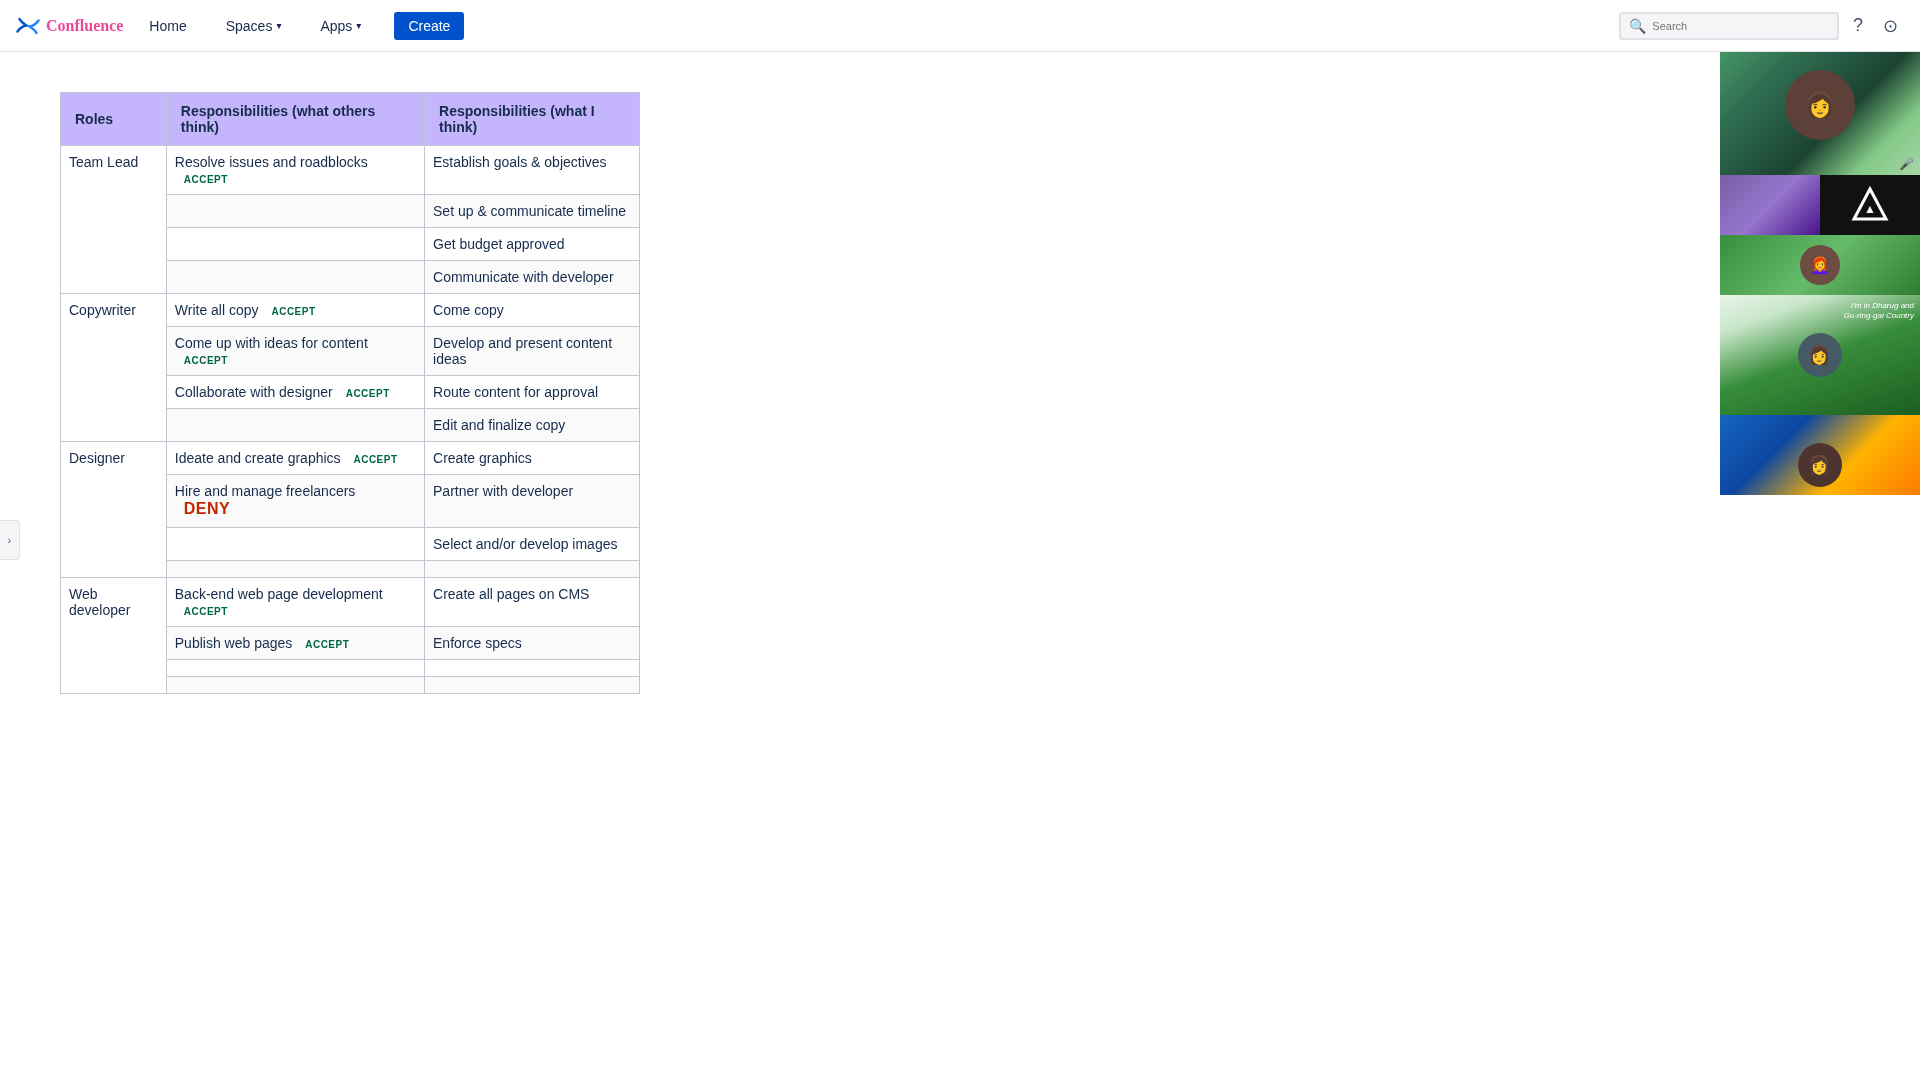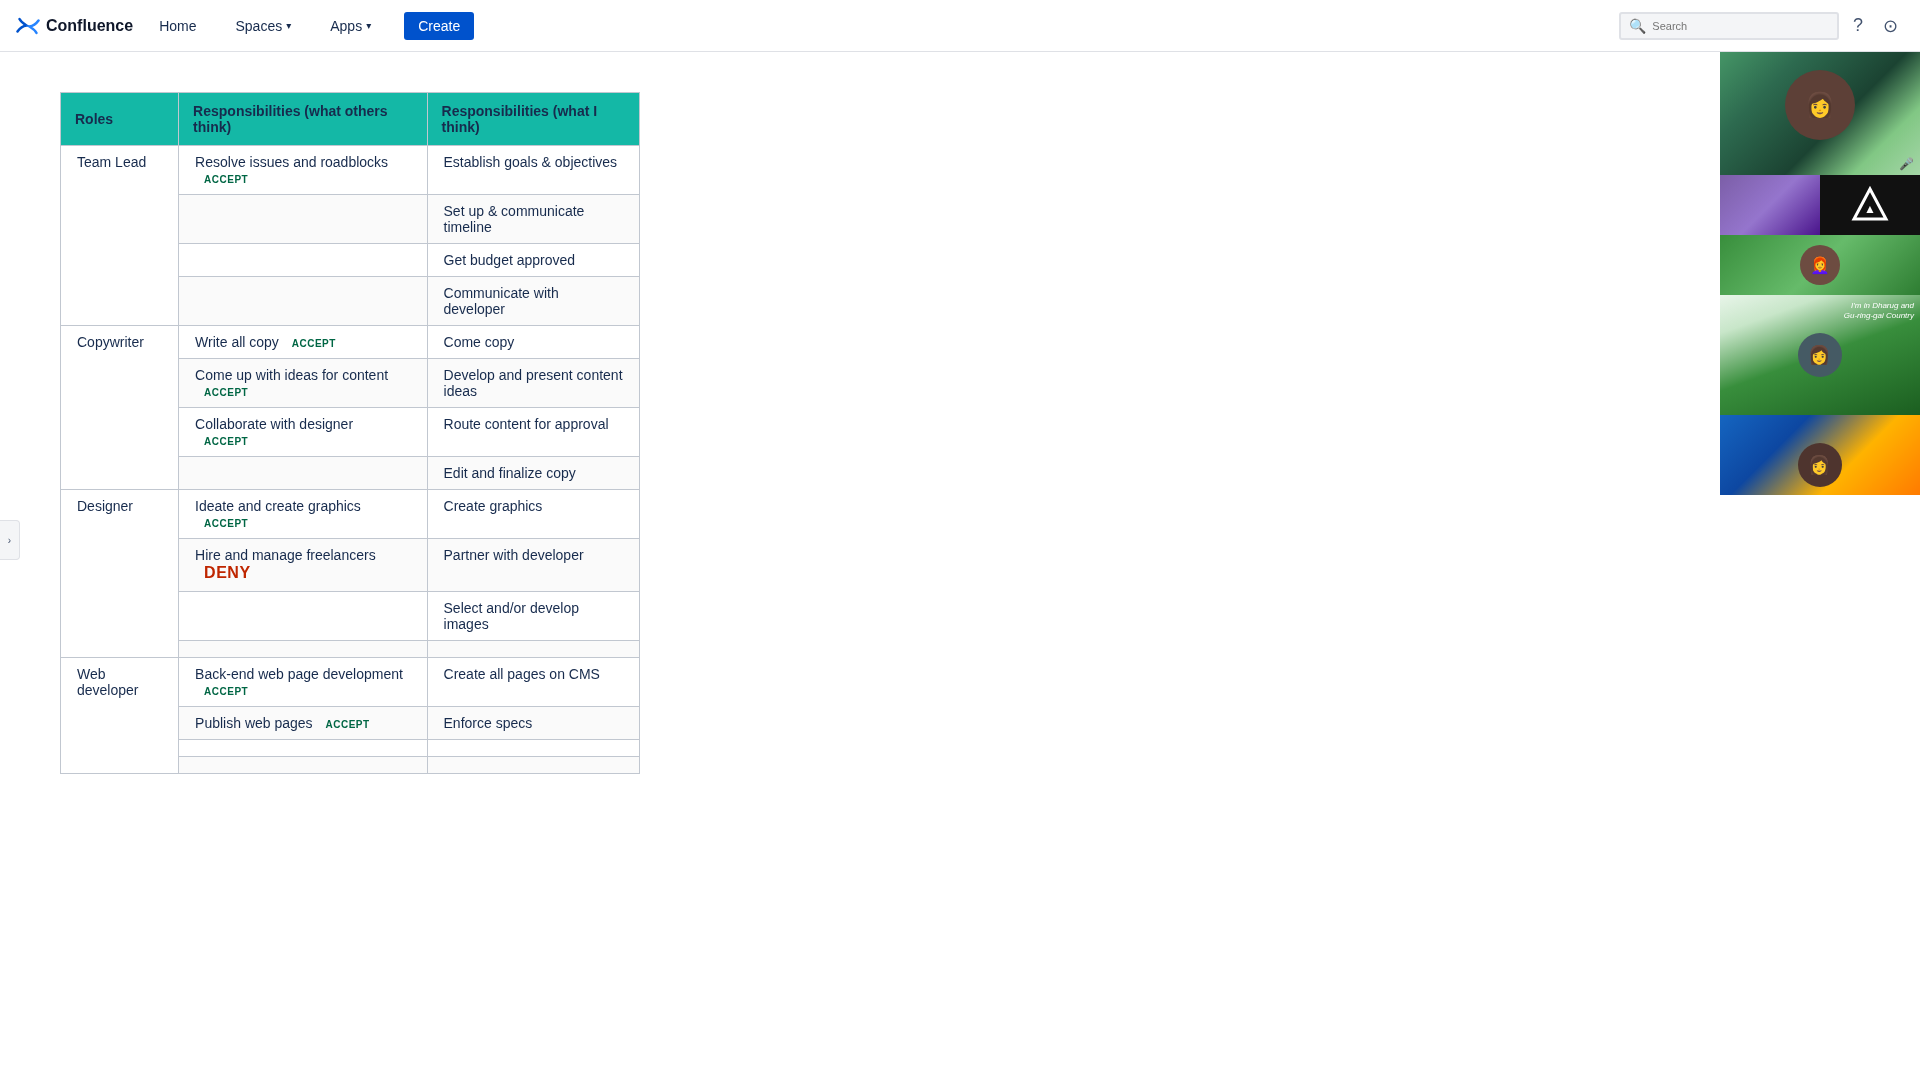--- a/index.html
+++ b/index.html
@@ -6,21 +6,21 @@
     body { font-family: -apple-system, BlinkMacSystemFont, 'Segoe UI', sans-serif; font-size: 14px; background: #fff; color: #172b4d; }
 
     
     #navbar {
       display: flex; align-items: center; height: 52px;
       background: #fff; border-bottom: 1px solid #dfe1e6;
       padding: 0 16px; position: fixed; top: 0; left: 0; right: 0; z-index: 100;
     }
     #navbar .logo { display: flex; align-items: center; gap: 6px; margin-right: 16px; cursor: pointer; }
     #navbar .logo svg { width: 24px; height: 24px; }
-    #navbar .logo-text { font-size: 16px; font-weight: 600; color: #0f172a; }
+    #navbar .logo-text { font-size: 16px; font-weight: 600; color: #ec4899; font-family: Liberation Serif, serif; }
     #navbar .nav-links { display: flex; align-items: center; gap: 19px; }
     #navbar .nav-link {
       padding: 6px 10px; border-radius: 3px; cursor: pointer;
       font-size: 14px; color: #172b4d; background: none; border: none;
       display: flex; align-items: center; gap: 4px;
     }
     #navbar .chevron { font-size: 10px; }
     #navbar .create-btn {
       background: #0052cc; color: #fff; border: none;
       padding: 6px 14px; border-radius: 3px; font-size: 14px;
@@ -64,29 +64,29 @@
       margin-bottom: 32px;
     }
 
     
     .roles-table {
       border-collapse: collapse;
       width: 580px;
       min-width: 580px;
     }
     .roles-table th {
-      background: #14b8a6;
+      background: #c4b5fd;
       border: 1px solid #c1c7d0;
       padding: 10px 14px;
       font-weight: 600; font-size: 14px;
       color: #172b4d; text-align: left;
     }
     .roles-table td {
       border: 1px solid #c1c7d0;
-      padding: 8px 16px;
+      padding: 8px 8px;
       vertical-align: top;
       font-size: 14px;
       color: #172b4d;
     }
     .roles-table tr:nth-child(even) td { background: #fafafa; }
 
     .badge {
       display: inline-block;
       font-size: 10px; font-weight: 700;
       padding: 1px 5px; border-radius: 2px;

